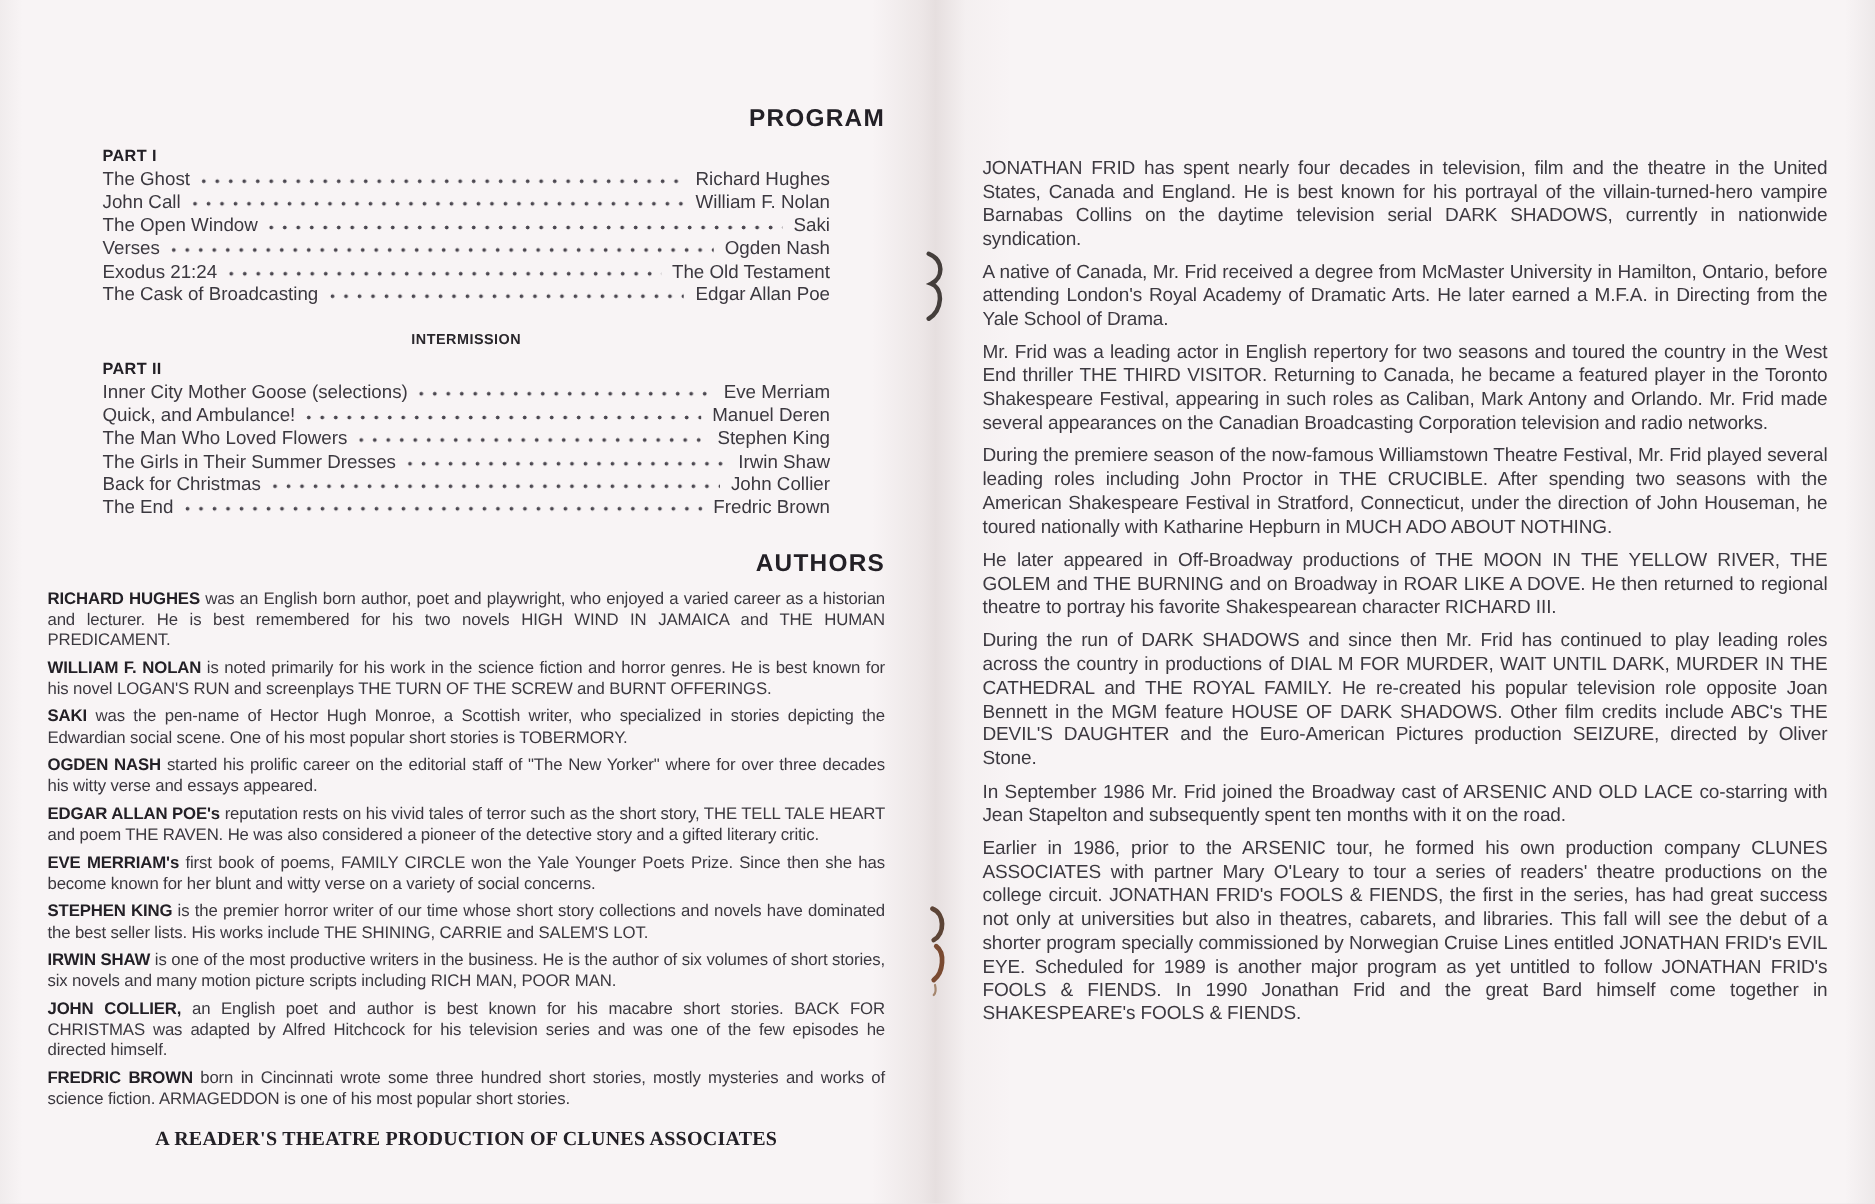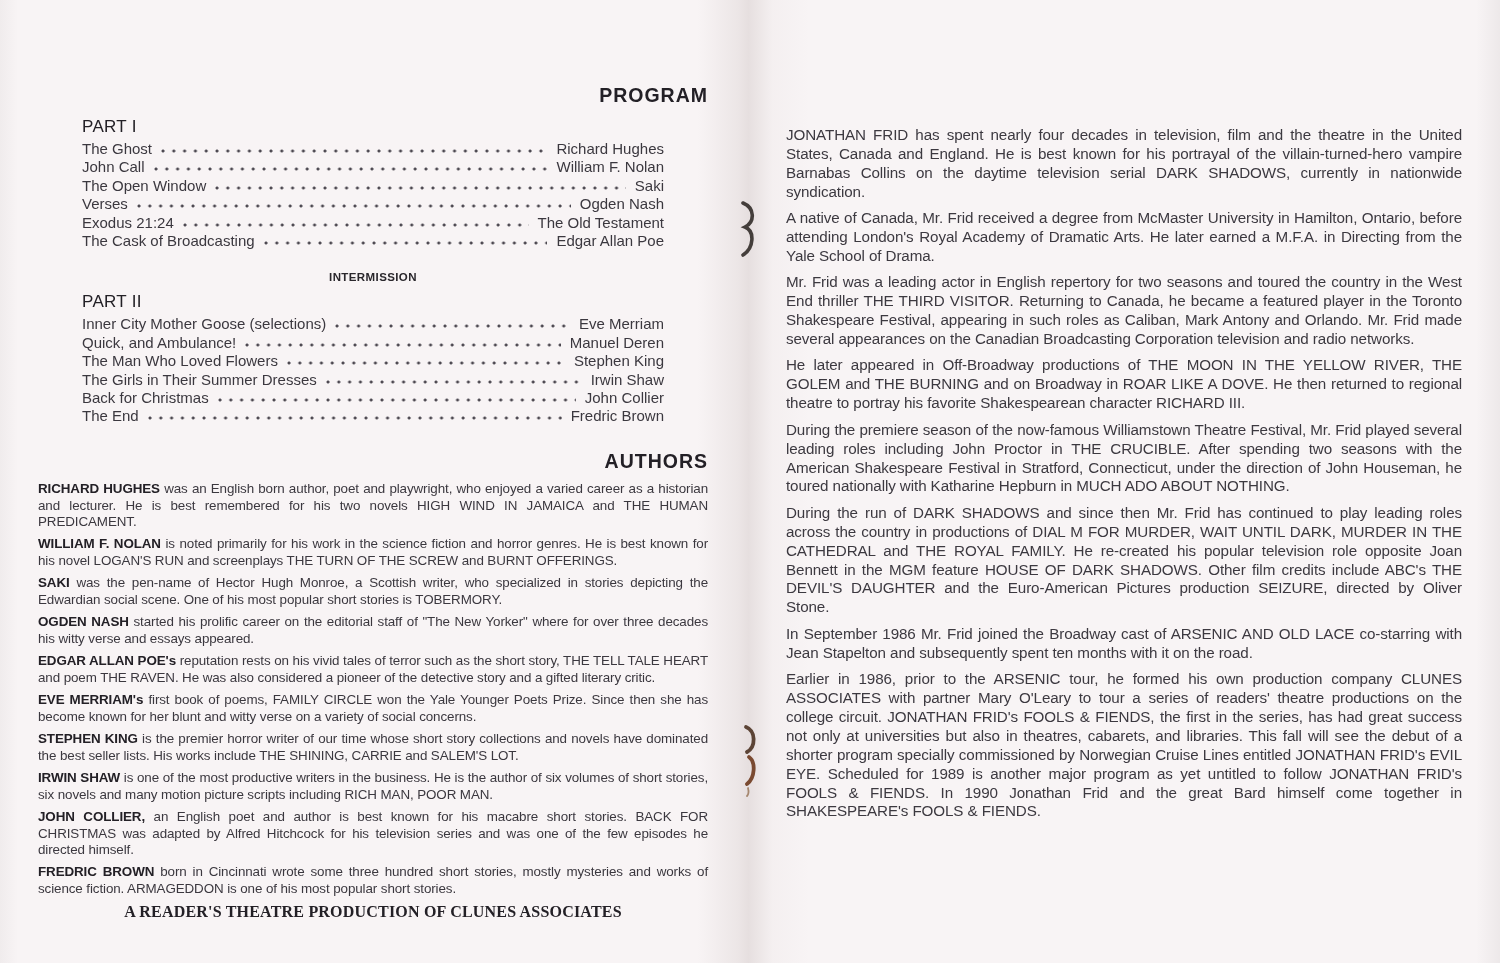--- a/index.html
+++ b/index.html
@@ -15,21 +15,21 @@
     overflow:hidden;
   }
 
   
   .left-col { position:absolute; left:38px; top:84px; width:670px; }
   .h-big {
     text-align:right; font-weight:bold; font-size:19.5px;
     letter-spacing:1px; color:#232026; margin:0 0 10px 0;
   }
   .program-block { padding:0 44px; }
-  .part-label { font-weight:normal; font-size:17px; color:#232026; margin:3px 0 3px 0; letter-spacing:0.3px; }
+  .part-label { font-weight:bold; font-size:13px; color:#232026; margin:3px 0 3px 0; letter-spacing:0.3px; }
   .prow { display:flex; align-items:baseline; font-size:15px; line-height:18.4px; color:#3b383f; }
   .ptitle { white-space:nowrap; }
   .pauthor { white-space:nowrap; }
   .leader {
     flex:1 1 auto; min-width:14px; height:4px; margin:0 9px;
     background-image: radial-gradient(circle at 2px 2px, #4c4850 1.25px, rgba(76,72,80,0) 1.8px);
     background-size:10.8px 4px; background-repeat:repeat-x;
     transform:translateY(-1px);
   }
   .h-intermission {
@@ -164,20 +164,20 @@
       <path d="M4 3 C14 7, 14 23, 5 28" stroke="#5c4436" stroke-width="3.8" fill="none" stroke-linecap="round"></path>
       <path d="M7 33 C14 38, 13 54, 5 60" stroke="#7a4a31" stroke-width="3.8" fill="none" stroke-linecap="round"></path>
       <path d="M6 64 C7 68, 6 71, 5 72" stroke="#a5876f" stroke-width="1.8" fill="none" stroke-linecap="round"></path>
     </svg>
   </div>
 
   <div class="right-col">
     <p class="bio-para">JONATHAN FRID has spent nearly four decades in television, film and the theatre in the United States, Canada and England. He is best known for his portrayal of the villain-turned-hero vampire Barnabas Collins on the daytime television serial DARK SHADOWS, currently in nationwide syndication.</p>
     <p class="bio-para">A native of Canada, Mr. Frid received a degree from McMaster University in Hamilton, Ontario, before attending London's Royal Academy of Dramatic Arts. He later earned a M.F.A. in Directing from the Yale School of Drama.</p>
     <p class="bio-para">Mr. Frid was a leading actor in English repertory for two seasons and toured the country in the West End thriller THE THIRD VISITOR. Returning to Canada, he became a featured player in the Toronto Shakespeare Festival, appearing in such roles as Caliban, Mark Antony and Orlando. Mr. Frid made several appearances on the Canadian Broadcasting Corporation television and radio networks.</p>
+    <p class="bio-para">During the premiere season of the now-famous Williamstown Theatre Festival, Mr. Frid played several leading roles including John Proctor in THE CRUCIBLE. After spending two seasons with the American Shakespeare Festival in Stratford, Connecticut, under the direction of John Houseman, he toured nationally with Katharine Hepburn in MUCH ADO ABOUT NOTHING.</p>
     <p class="bio-para">He later appeared in Off-Broadway productions of THE MOON IN THE YELLOW RIVER, THE GOLEM and THE BURNING and on Broadway in ROAR LIKE A DOVE. He then returned to regional theatre to portray his favorite Shakespearean character RICHARD III.</p>
-    <p class="bio-para">During the premiere season of the now-famous Williamstown Theatre Festival, Mr. Frid played several leading roles including John Proctor in THE CRUCIBLE. After spending two seasons with the American Shakespeare Festival in Stratford, Connecticut, under the direction of John Houseman, he toured nationally with Katharine Hepburn in MUCH ADO ABOUT NOTHING.</p>
     <p class="bio-para">During the run of DARK SHADOWS and since then Mr. Frid has continued to play leading roles across the country in productions of DIAL M FOR MURDER, WAIT UNTIL DARK, MURDER IN THE CATHEDRAL and THE ROYAL FAMILY. He re-created his popular television role opposite Joan Bennett in the MGM feature HOUSE OF DARK SHADOWS. Other film credits include ABC's THE DEVIL'S DAUGHTER and the Euro-American Pictures production SEIZURE, directed by Oliver Stone.</p>
     <p class="bio-para">In September 1986 Mr. Frid joined the Broadway cast of ARSENIC AND OLD LACE co-starring with Jean Stapelton and subsequently spent ten months with it on the road.</p>
     <p class="bio-para">Earlier in 1986, prior to the ARSENIC tour, he formed his own production company CLUNES ASSOCIATES with partner Mary O'Leary to tour a series of readers' theatre productions on the college circuit. JONATHAN FRID's FOOLS &amp; FIENDS, the first in the series, has had great success not only at universities but also in theatres, cabarets, and libraries. This fall will see the debut of a shorter program specially commissioned by Norwegian Cruise Lines entitled JONATHAN FRID's EVIL EYE. Scheduled for 1989 is another major program as yet untitled to follow JONATHAN FRID's FOOLS &amp; FIENDS. In 1990 Jonathan Frid and the great Bard himself come together in SHAKESPEARE's FOOLS &amp; FIENDS.</p>
   </div>
 
 </div>
 
 </body></html>

